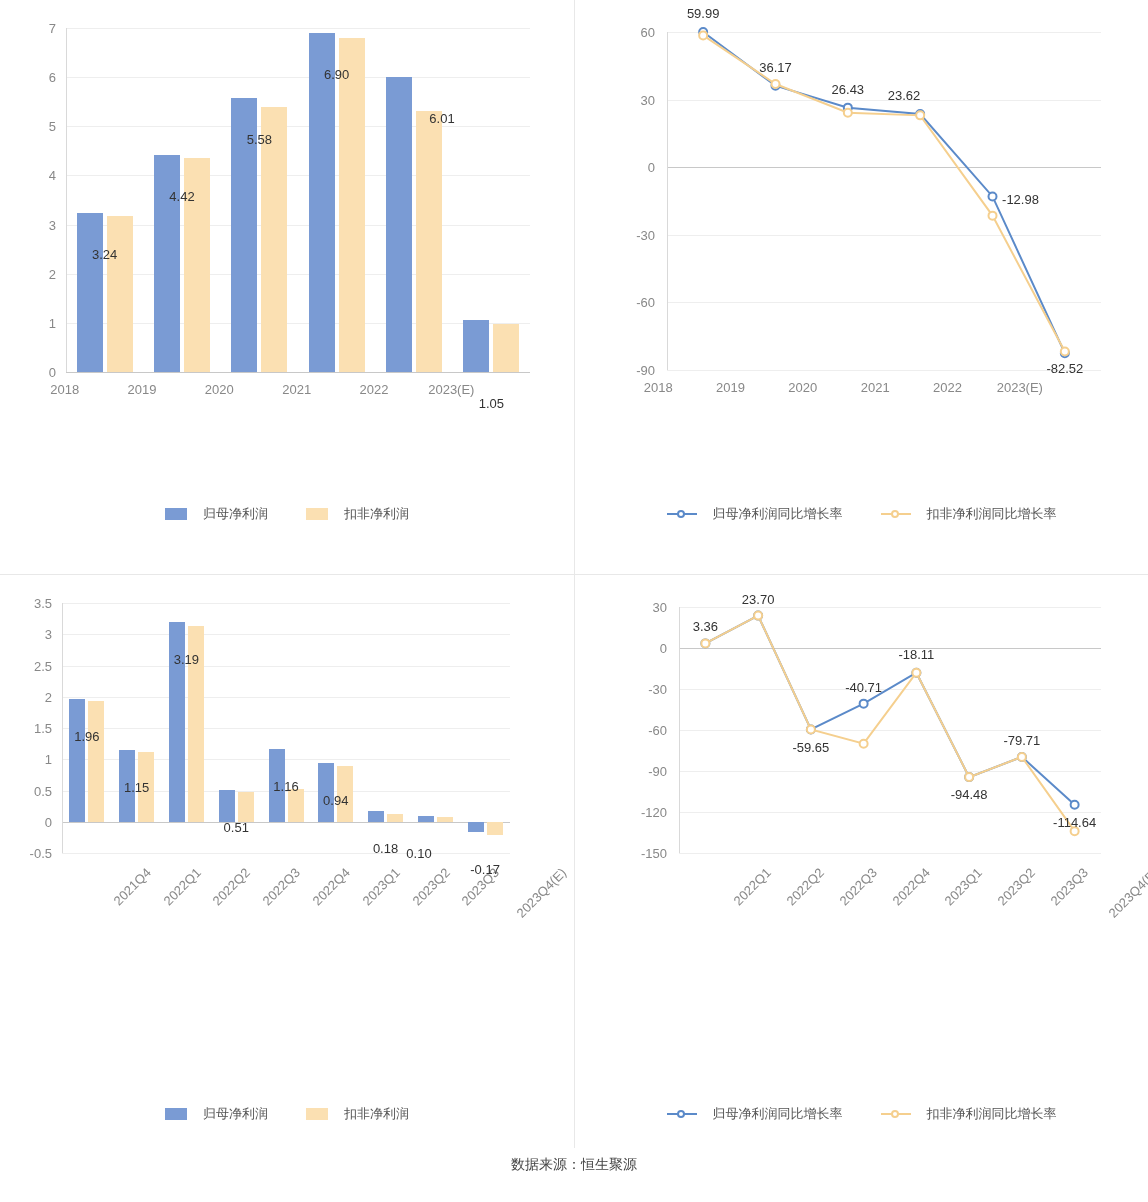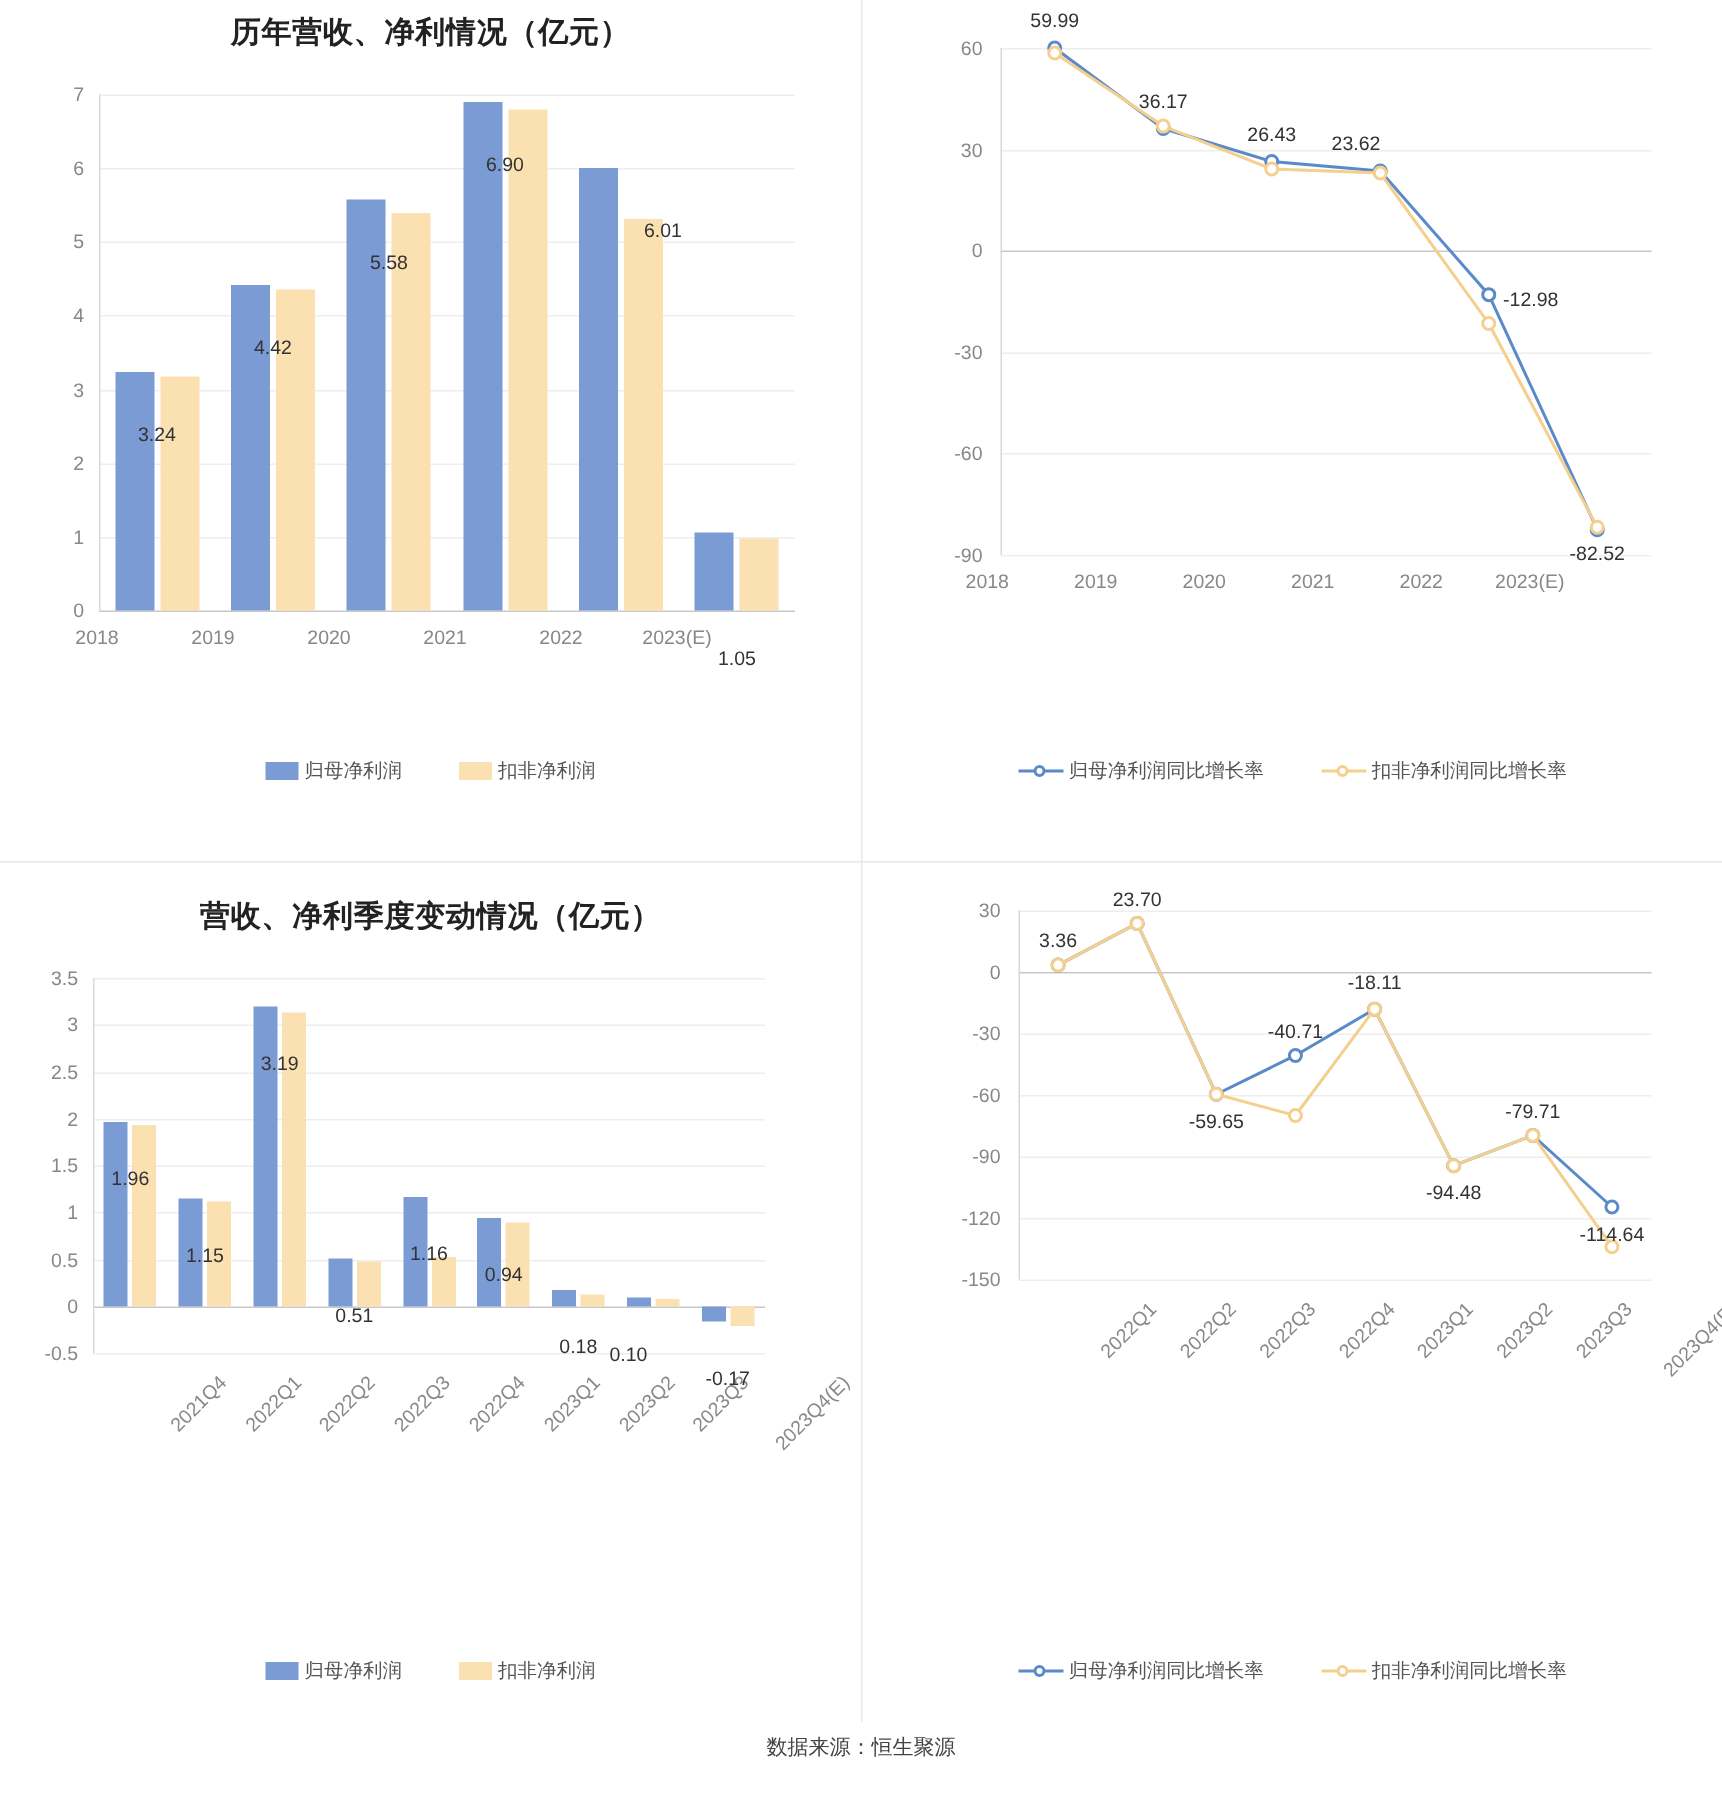--- a/index.html
+++ b/index.html
@@ -88,21 +88,21 @@
   }
   .legend {
     position: absolute;
     width: 100%;
     display: flex;
     justify-content: center;
     gap: 38px;
     font-size: 13px;
     color: #555;
   }
-  .legend-item { display: flex; align-items: center; gap: 4px; }
+  .legend-item { display: flex; align-items: center; gap: 16px; }
   .swatch-bar { width: 22px; height: 12px; display: inline-block; }
   .swatch-bar.blue { background: #7a9bd4; }
   .swatch-bar.yellow { background: #fbe0b2; }
   .swatch-line { position: relative; width: 30px; height: 12px; display: inline-block; }
   .swatch-line .ln { position: absolute; top: 5px; left: 0; width: 30px; height: 2px; }
   .swatch-line .dot {
     position: absolute; top: 2px; left: 10px;
     width: 8px; height: 8px; border-radius: 50%;
     background: #fff;
   }
@@ -120,21 +120,20 @@
     color: #444;
   }
 </style>
 </head>
 <body>
 
 <div id="page">
   <div class="grid">
 
     <div class="panel">
-      <div class="chart-title">历年营收、净利情况（亿元）</div>
       <div class="plot" id="p1" style="width:520px;height:400px;margin-left:20px;margin-top:18px;">
           <div class="zeroline" style="left:46px;top:354px;width:464px;"></div>
           <div class="ytick" style="left:0px;top:354px;width:36px;">0</div>
           <div class="gridline" style="left:46px;top:304.85714285714283px;width:464px;"></div>
           <div class="ytick" style="left:0px;top:304.85714285714283px;width:36px;">1</div>
           <div class="gridline" style="left:46px;top:255.71428571428572px;width:464px;"></div>
           <div class="ytick" style="left:0px;top:255.71428571428572px;width:36px;">2</div>
           <div class="gridline" style="left:46px;top:206.57142857142858px;width:464px;"></div>
           <div class="ytick" style="left:0px;top:206.57142857142858px;width:36px;">3</div>
           <div class="gridline" style="left:46px;top:157.42857142857142px;width:464px;"></div>
@@ -239,21 +238,20 @@
           <span class="swatch-line">
               <span class="ln yellow"></span>
               <span class="dot yellow"></span>
             </span>
           <span>扣非净利润同比增长率</span>
         </span>
       </div>
     </div>
 
     <div class="panel bottom">
-      <div class="chart-title lower">营收、净利季度变动情况（亿元）</div>
       <div class="plot" id="p3" style="width:500px;height:360px;margin-left:20px;margin-top:18px;">
           <div class="gridline" style="left:42px;top:260px;width:448px;"></div>
           <div class="ytick" style="left:0px;top:260px;width:32px;">-0.5</div>
           <div class="zeroline" style="left:42px;top:228.75px;width:448px;"></div>
           <div class="ytick" style="left:0px;top:228.75px;width:32px;">0</div>
           <div class="gridline" style="left:42px;top:197.5px;width:448px;"></div>
           <div class="ytick" style="left:0px;top:197.5px;width:32px;">0.5</div>
           <div class="gridline" style="left:42px;top:166.25px;width:448px;"></div>
           <div class="ytick" style="left:0px;top:166.25px;width:32px;">1</div>
           <div class="gridline" style="left:42px;top:135px;width:448px;"></div>

